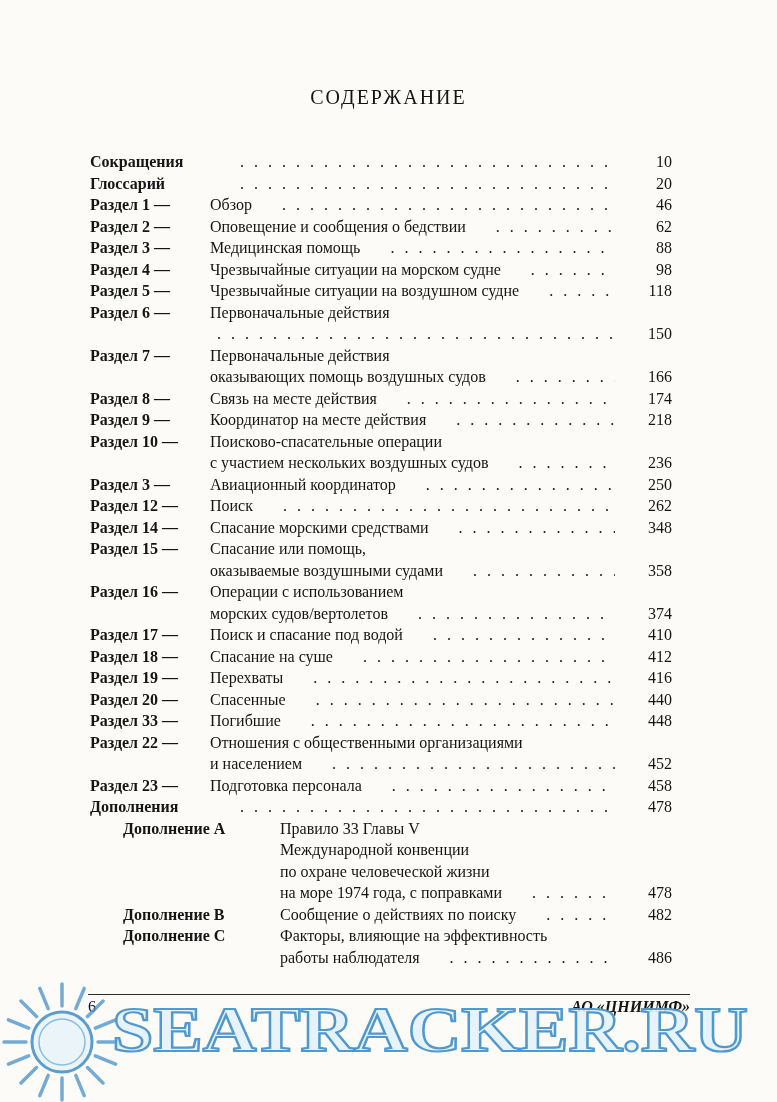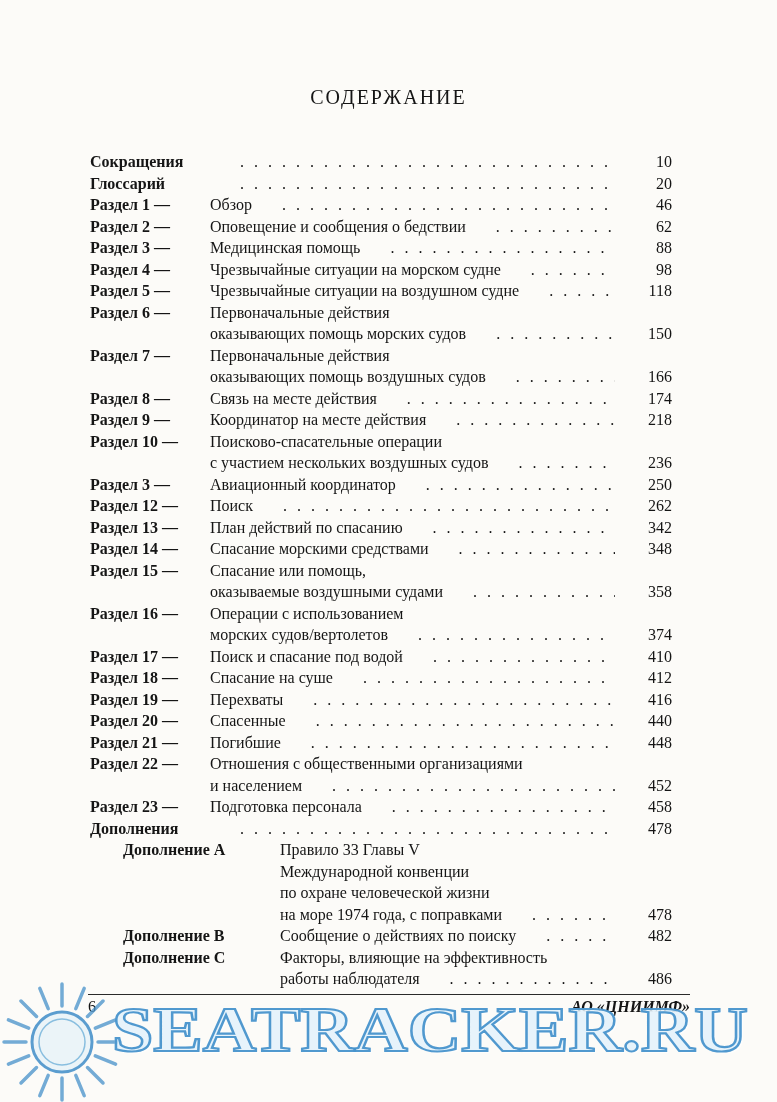--- a/index.html
+++ b/index.html
@@ -127,21 +127,20 @@
           </div>
         </span>
       </div>
       <div class="toc-entry">
         <span class="toc-label">Раздел 6 —</span>
         <span class="toc-body">
           <div class="toc-line">
             <span class="line-text">Первоначальные действия</span>
           </div>
           <div class="toc-line">
-            <span class="line-text">оказывающих помощь морских судов</span>
             <span class="leader"></span>
             <span class="pagenum">150</span>
           </div>
         </span>
       </div>
       <div class="toc-entry">
         <span class="toc-label">Раздел 7 —</span>
         <span class="toc-body">
           <div class="toc-line">
             <span class="line-text">Первоначальные действия</span>
@@ -200,30 +199,20 @@
         <span class="toc-label">Раздел 12 —</span>
         <span class="toc-body">
           <div class="toc-line">
             <span class="line-text">Поиск</span>
             <span class="leader"></span>
             <span class="pagenum">262</span>
           </div>
         </span>
       </div>
       <div class="toc-entry">
-        <span class="toc-label">Раздел 13 —</span>
-        <span class="toc-body">
-          <div class="toc-line">
-            <span class="line-text">План действий по спасанию</span>
-            <span class="leader"></span>
-            <span class="pagenum">342</span>
-          </div>
-        </span>
-      </div>
-      <div class="toc-entry">
         <span class="toc-label">Раздел 14 —</span>
         <span class="toc-body">
           <div class="toc-line">
             <span class="line-text">Спасание морскими средствами</span>
             <span class="leader"></span>
             <span class="pagenum">348</span>
           </div>
         </span>
       </div>
       <div class="toc-entry">
@@ -286,21 +275,21 @@
         <span class="toc-label">Раздел 20 —</span>
         <span class="toc-body">
           <div class="toc-line">
             <span class="line-text">Спасенные</span>
             <span class="leader"></span>
             <span class="pagenum">440</span>
           </div>
         </span>
       </div>
       <div class="toc-entry">
-        <span class="toc-label">Раздел 21 —</span>
+        <span class="toc-label">Раздел 33 —</span>
         <span class="toc-body">
           <div class="toc-line">
             <span class="line-text">Погибшие</span>
             <span class="leader"></span>
             <span class="pagenum">448</span>
           </div>
         </span>
       </div>
       <div class="toc-entry">
         <span class="toc-label">Раздел 22 —</span>

